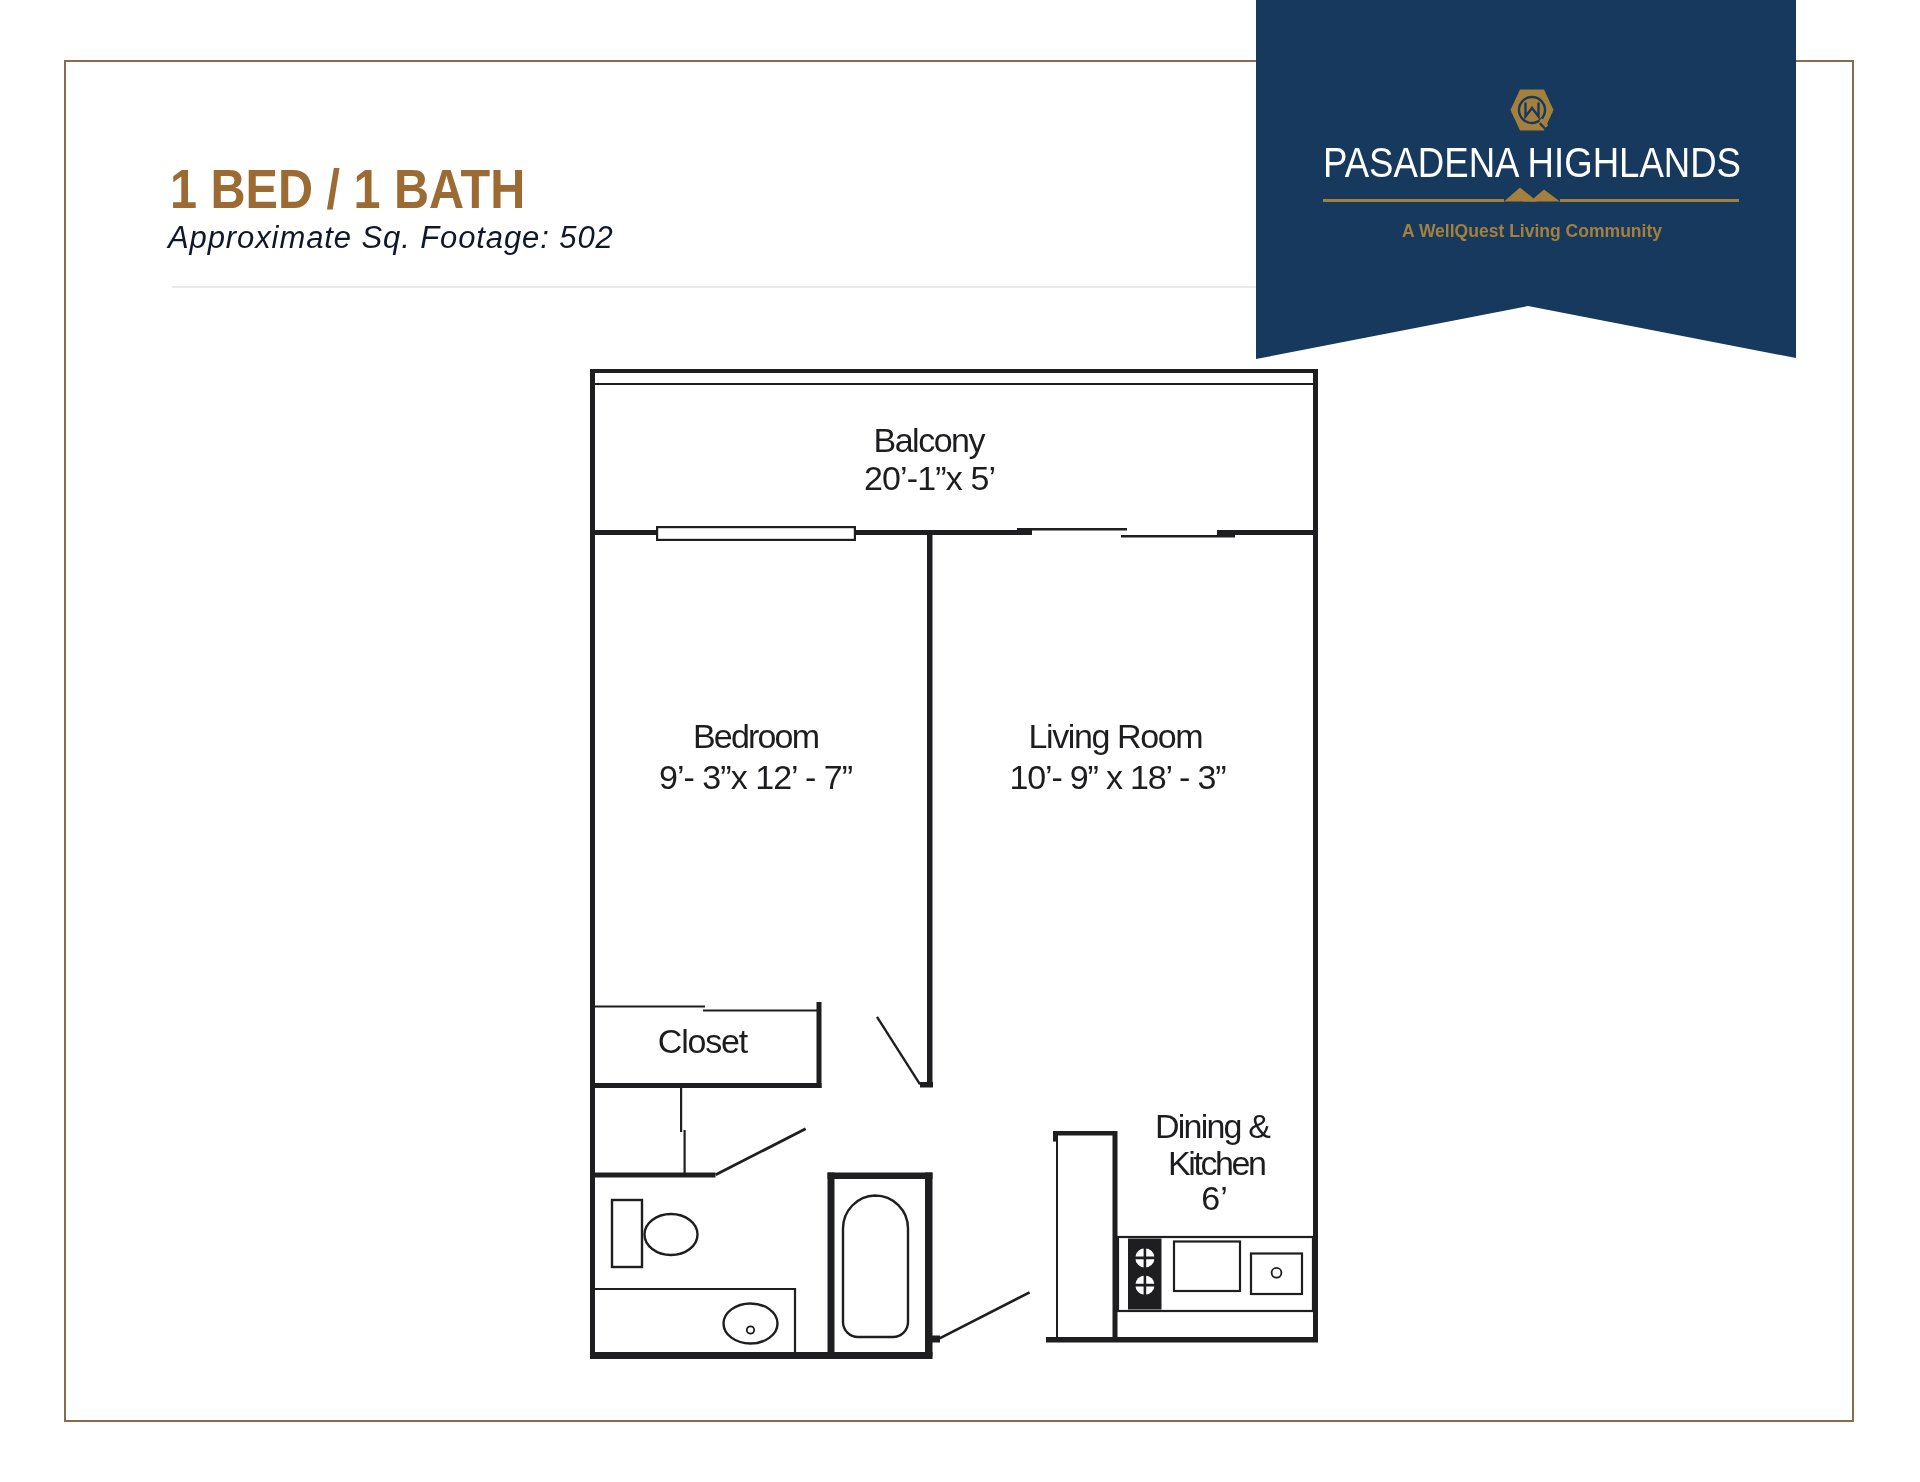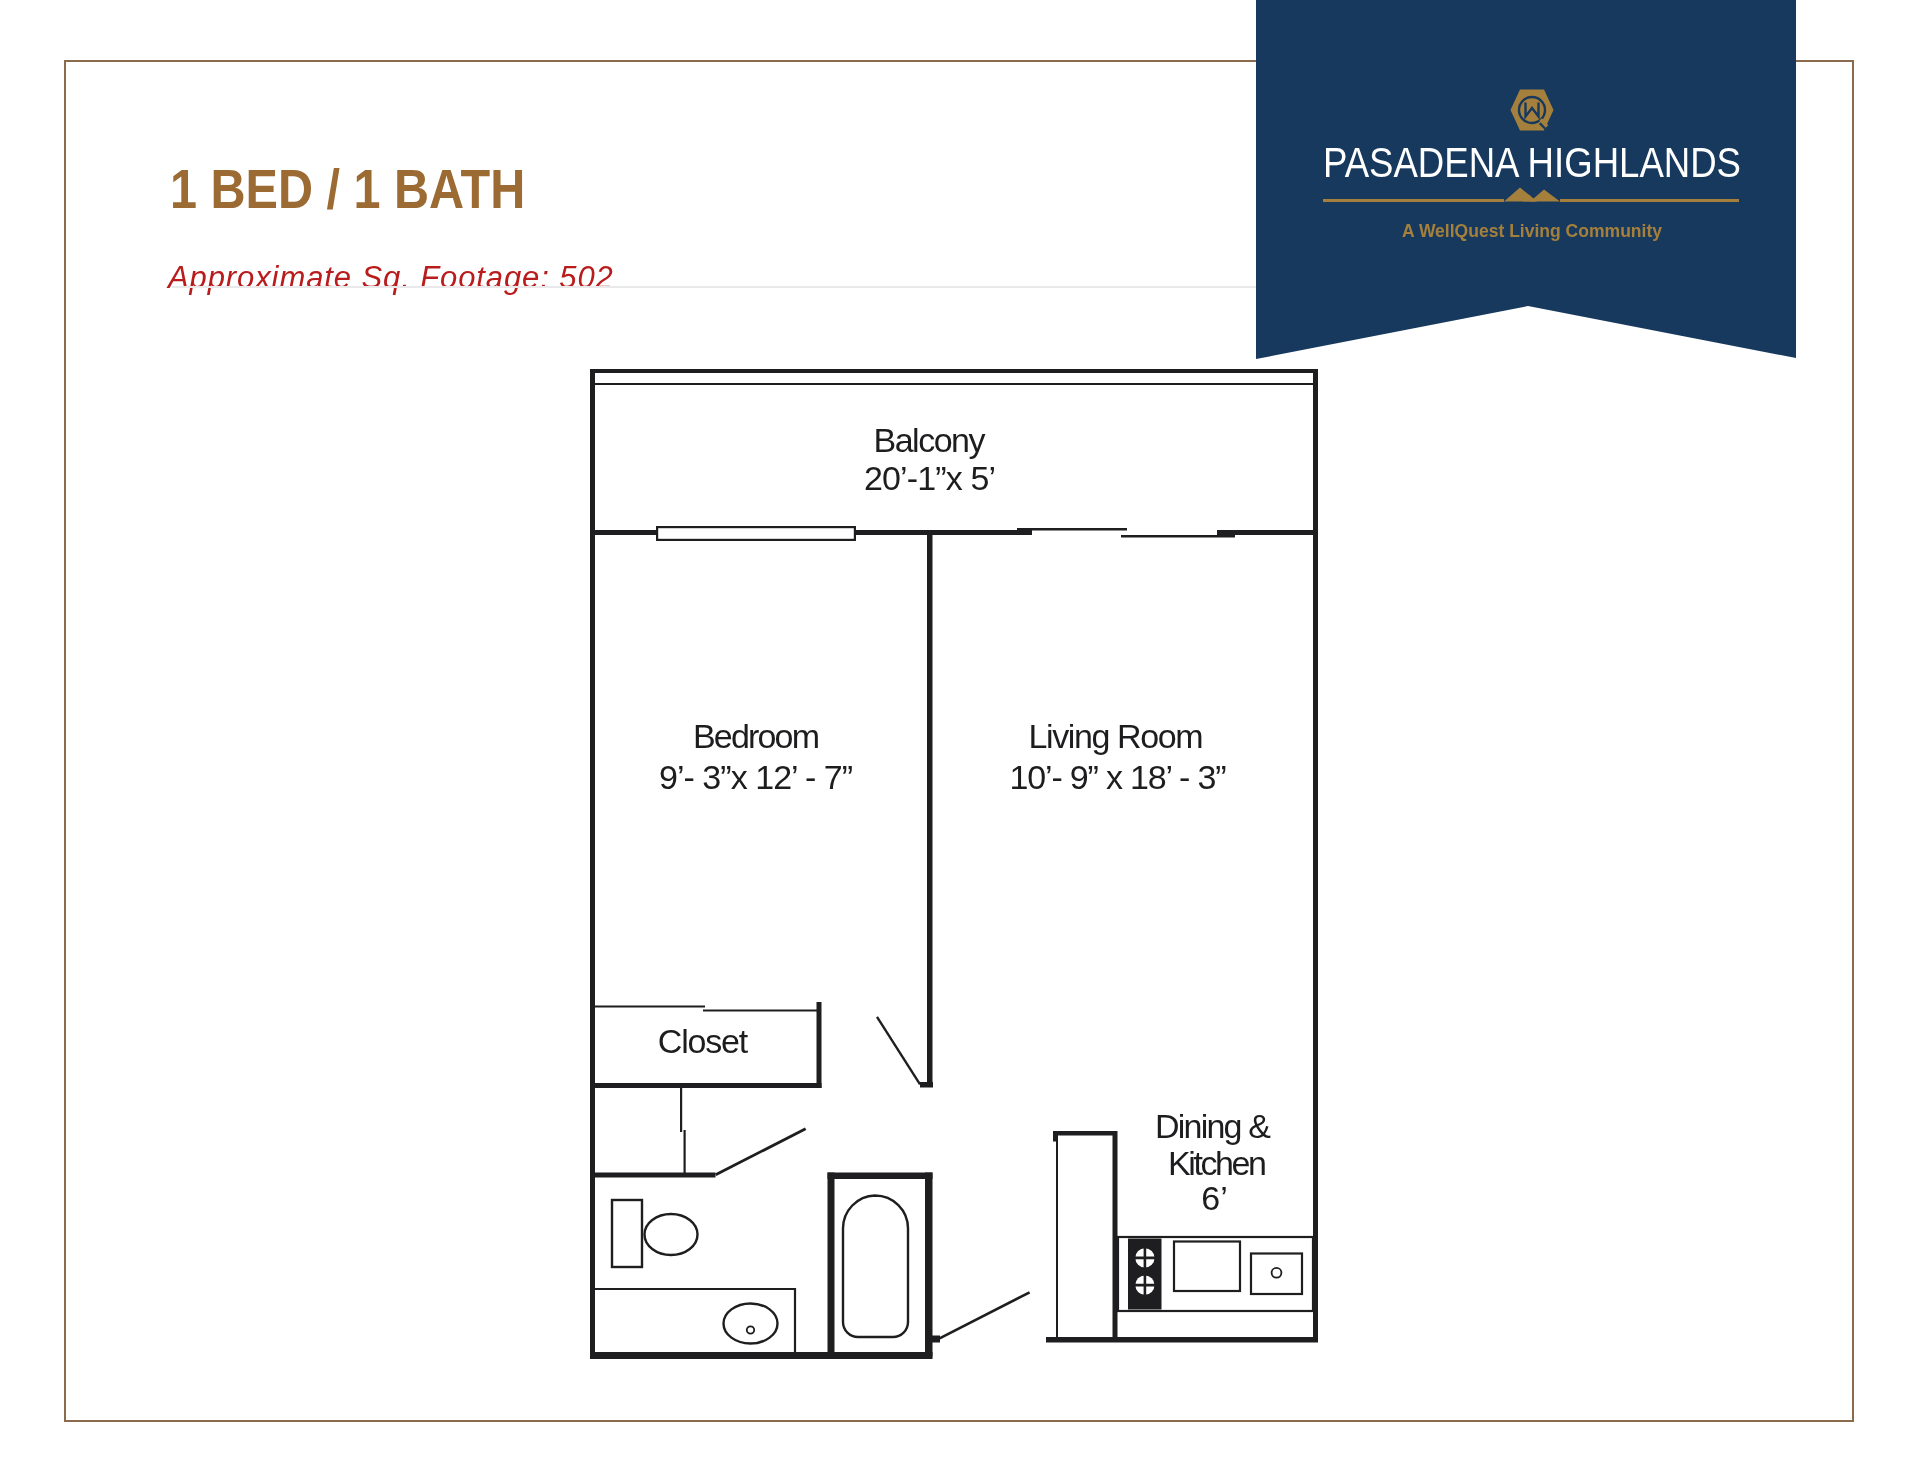--- a/index.html
+++ b/index.html
@@ -6,21 +6,21 @@
   body{font-family:"Liberation Sans", sans-serif;position:relative;}
   .abs{position:absolute;}
 </style>
 </head>
 <body>
 
 <div class="abs" style="left:64px;top:60px;width:1790px;height:1362px;border:2px solid #8a6b4c;box-sizing:border-box;"></div>
 
 <div class="abs" style="left:170px;top:157px;font-size:55px;font-weight:bold;color:#9c6b33;white-space:nowrap;transform-origin:0 0;transform:scaleX(0.883);" id="title">1 BED / 1 BATH</div>
 
-<div class="abs" style="left:168px;top:220px;font-size:31px;font-style:italic;color:#b91c1c;letter-spacing:0.9px;white-space:nowrap;margin-top:40px;">Approximate Sq. Footage: 502</div>
+<div class="abs" style="left:168px;top:220px;font-size:31px;font-style:italic;color:#0f172a;letter-spacing:0.9px;white-space:nowrap;">Approximate Sq. Footage: 502</div>
 
 <div class="abs" style="left:172px;top:286px;width:1085px;height:1.5px;background:#e9e9ec;"></div>
 
 <svg class="abs" style="left:1256px;top:0px;" width="540" height="360" viewBox="0 0 540 360">
 
   <polygon points="0,0 540,0 540,358 272,306 0,359" fill="#17395e"></polygon>
 
   <g transform="translate(276,110)">
     <polygon points="-21.5,0 -12,-20.5 12,-20.5 21.5,0 12,20.5 -12,20.5" fill="#a5803c"></polygon>
     <line x1="8" y1="13" x2="20" y2="25" stroke="#17395e" stroke-width="3"></line>

